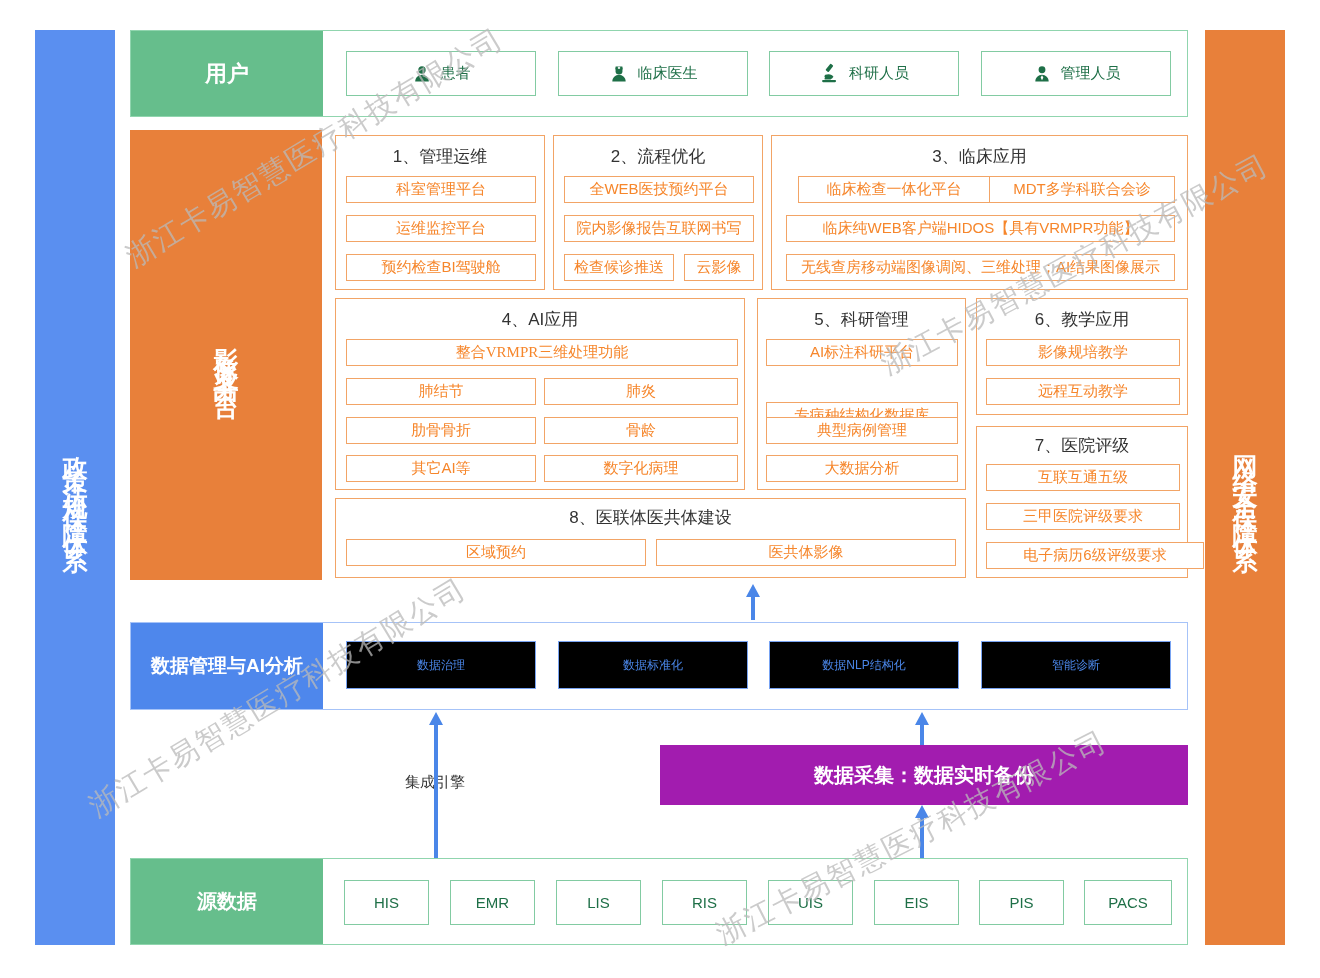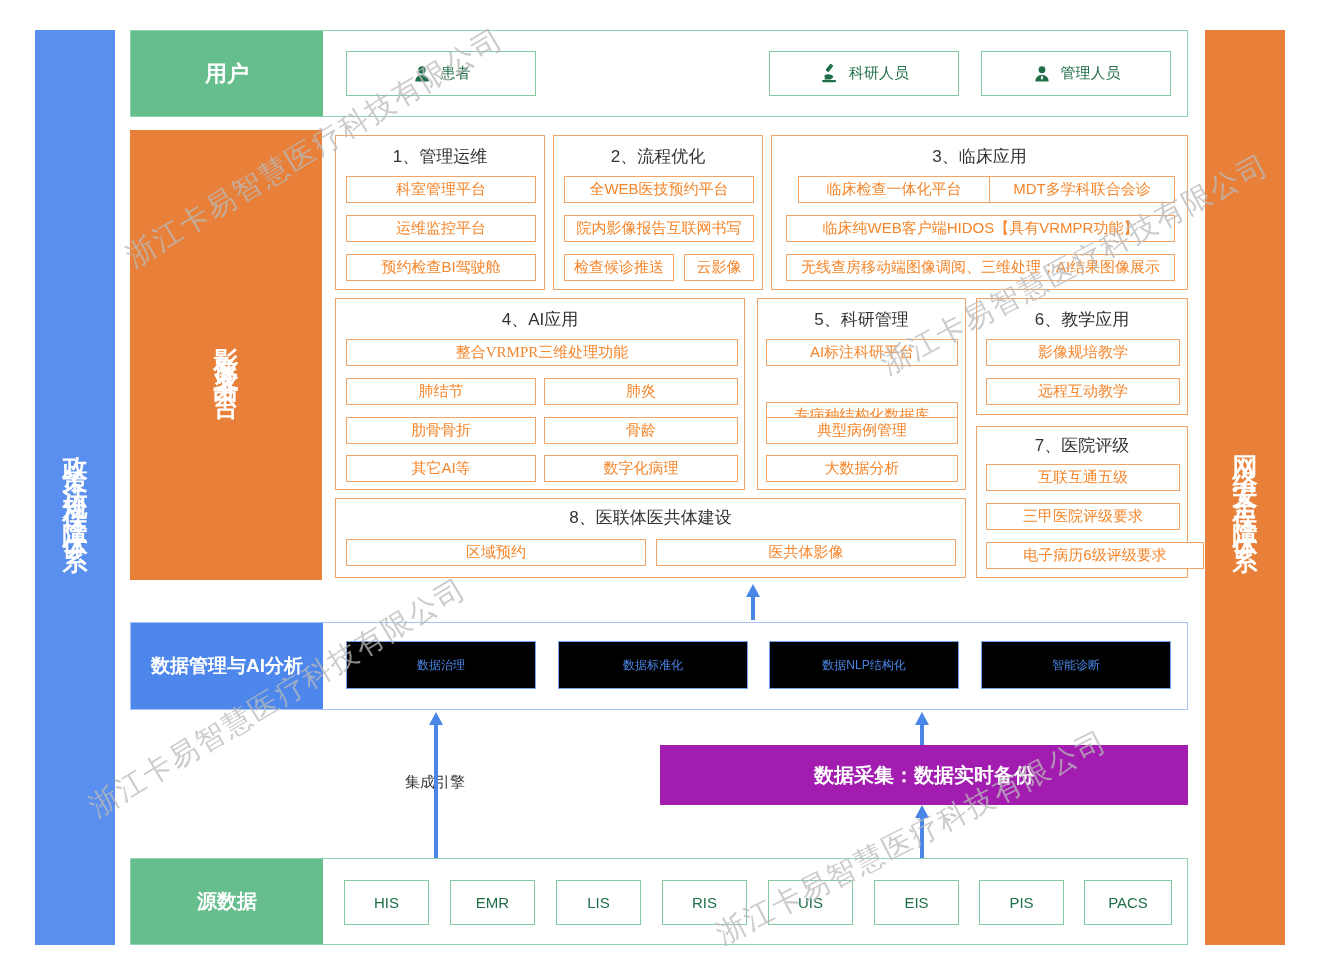--- a/index.html
+++ b/index.html
@@ -54,20 +54,32 @@
   <div class="row row-green" style="top:30px;height:87px;">
     <div class="row-label lab-green" style="font-size:22px;">用户</div>
     <div class="green-box" style="left:215px;top:20px;width:190px;height:45px;">
       <span class="icon">
         <svg width="20" height="20" viewBox="0 0 24 24" fill="#1E6F47">
             <circle cx="12" cy="7.2" r="4.4"></circle>
             <path d="M3.8 21c0-4.5 3.7-8.2 8.2-8.2s8.2 3.7 8.2 8.2z"></path>
           </svg>
       </span>
       <span>患者</span>
+    </div>
+    <div class="green-box" style="left:427px;top:20px;width:190px;height:45px;">
+      <span class="icon">
+        <svg width="20" height="20" viewBox="0 0 24 24" fill="#1E6F47">
+            <path d="M4 21c0-4.4 3.6-8 8-8s8 3.6 8 8z"></path>
+            <circle cx="12" cy="8.5" r="4.2"></circle>
+            <path d="M7.3 6.5h9.4l-.7-3.4H8z"></path>
+            <rect x="11.3" y="3.3" width="1.4" height="2.7" fill="#fff"></rect>
+            <rect x="10.6" y="3.95" width="2.8" height="1.4" fill="#fff"></rect>
+          </svg>
+      </span>
+      <span>临床医生</span>
     </div>
     <div class="green-box" style="left:638px;top:20px;width:190px;height:45px;">
       <span class="icon">
         <svg width="21" height="21" viewBox="0 0 24 24" fill="#1E6F47">
             <rect x="10.2" y="0.8" width="4.2" height="9.5" rx="1" transform="rotate(38 12 5)"></rect>
             <path d="M7.2 13.5c4.2-1.6 7.9-.3 9.3 2.1l-1.8 2.4H8.2c-2.3-1.1-2.6-3.1-1-4.5z"></path>
             <rect x="6.3" y="16.9" width="7.4" height="2" rx="1"></rect>
             <rect x="3.5" y="19.3" width="16" height="2.6" rx="1.2"></rect>
           </svg>
       </span>

